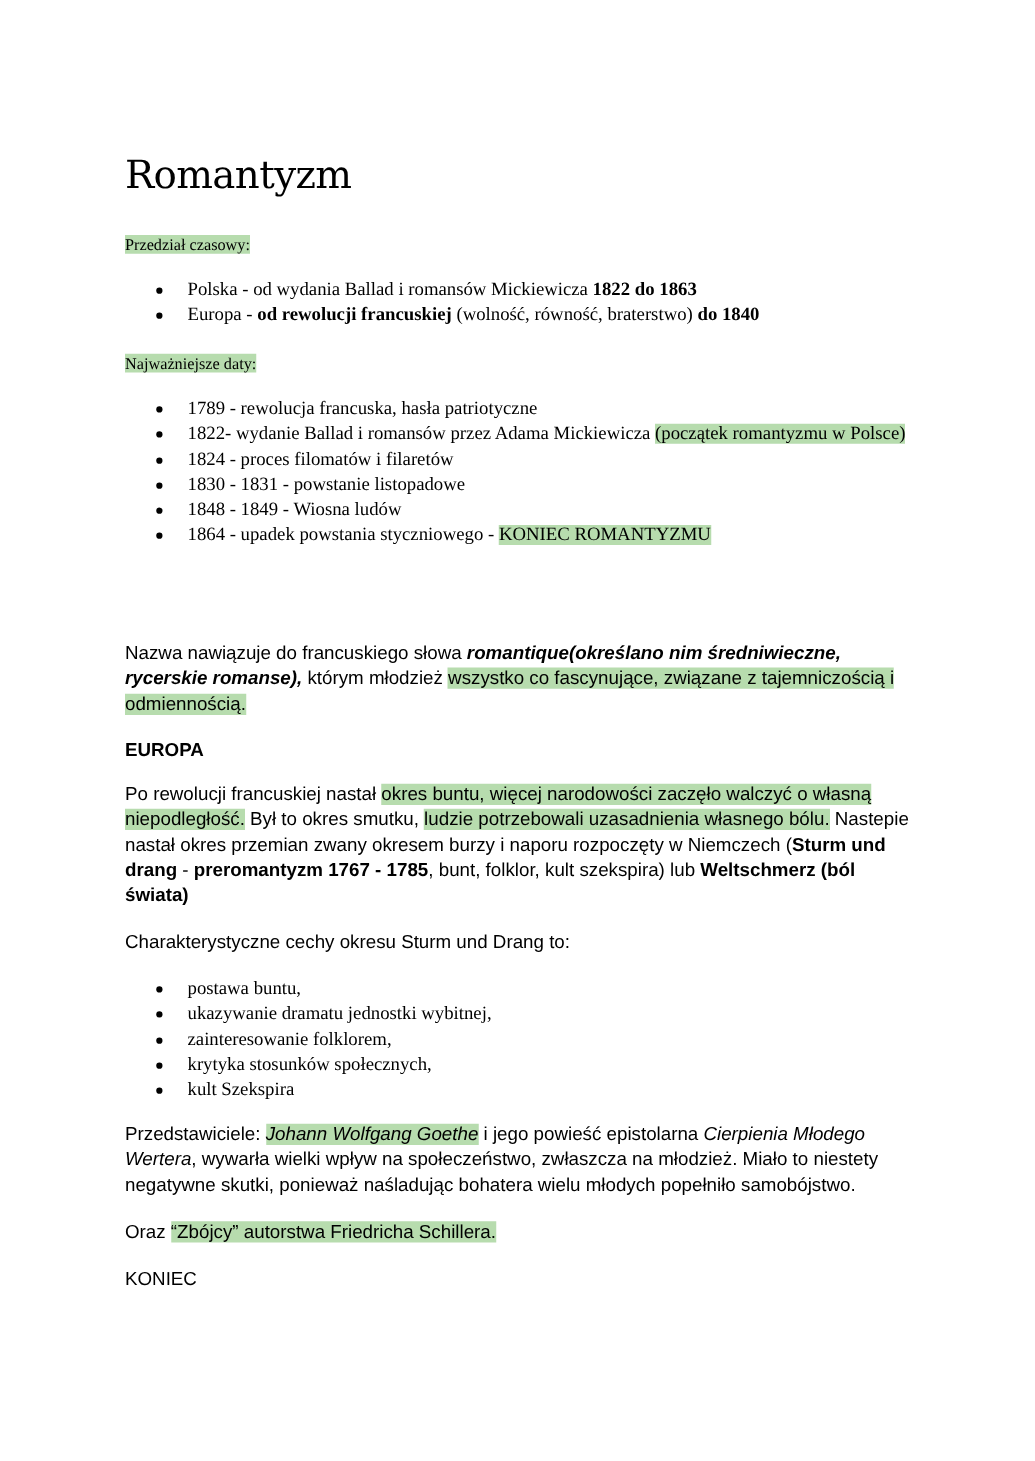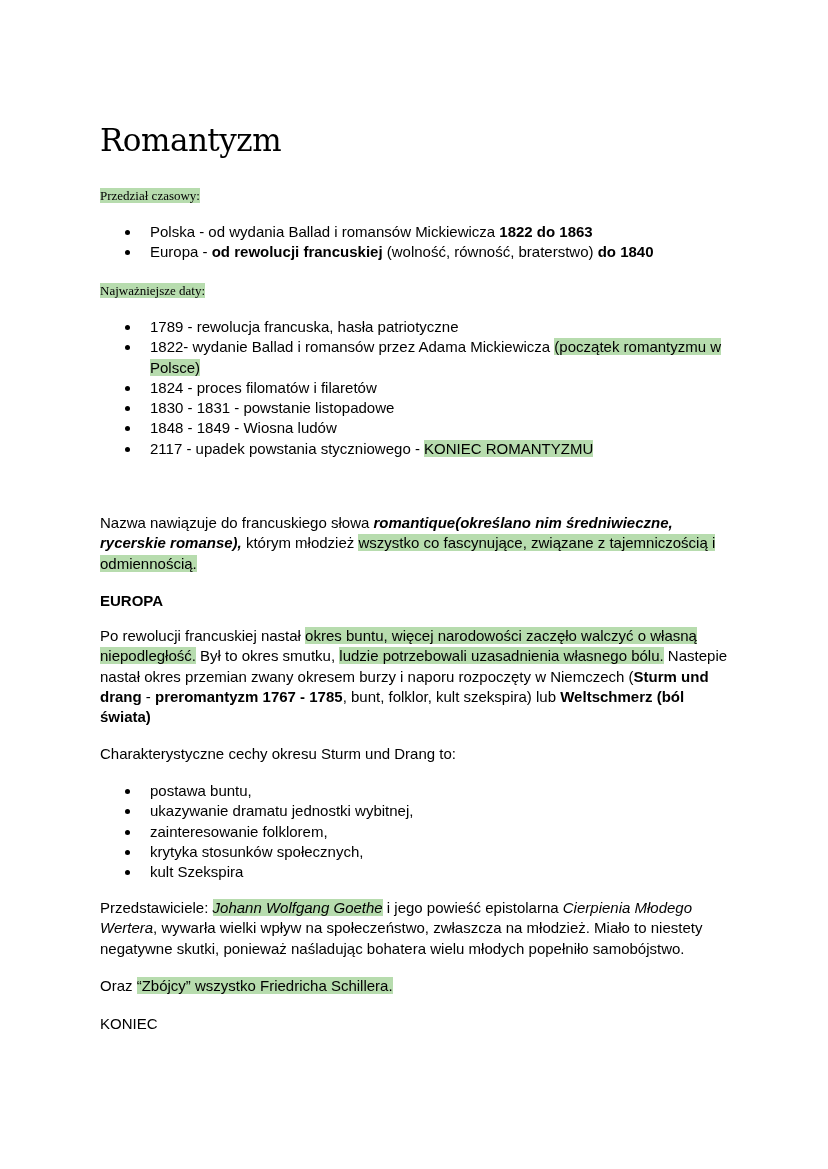--- a/index.html
+++ b/index.html
@@ -46,20 +46,21 @@
     .block {
       position: absolute;
       left: 0;
       width: 630px;
       line-height: 20.3px;
     }
     ul.bullets {
       list-style: none;
       margin: 0;
       padding: 0;
+      font-family: Liberation Serif, serif;
     }
     ul.bullets li {
       position: relative;
       padding-left: 50px;
       line-height: 20.3px;
     }
     ul.bullets li::before {
       content: "";
       position: absolute;
       left: 25px;
@@ -100,21 +101,21 @@
     <span class="hl">Najważniejsze daty:</span>
   </h2>
 
   <div class="block" style="top:317px;">
     <ul class="bullets">
       <li><span>1789 - rewolucja francuska, hasła patriotyczne</span></li>
       <li><span>1822- wydanie Ballad i romansów przez Adama Mickiewicza </span><span class="hl">(początek romantyzmu w Polsce)</span></li>
       <li><span>1824 - proces filomatów i filaretów</span></li>
       <li><span>1830 - 1831 - powstanie listopadowe</span></li>
       <li><span>1848 - 1849 - Wiosna ludów</span></li>
-      <li><span>2117 - upadek powstania styczniowego - </span><span class="hl">KONIEC ROMANTYZMU</span></li>
+      <li><span>1864 - upadek powstania styczniowego - </span><span class="hl">KONIEC ROMANTYZMU</span></li>
     </ul>
   </div>
 
   <p class="block" style="top:513px;">
     <span>Nazwa nawiązuje do francuskiego słowa </span><span class="bi">romantique(określano nim średniwieczne, rycerskie romanse),</span><span> którym młodzież </span><span class="hl">wszystko co fascynujące, związane z tajemniczością i odmiennością.</span>
   </p>
 
   <p class="block" style="top:591px;">
     <b>EUROPA</b>
   </p>
@@ -133,18 +134,18 @@
       <li>krytyka stosunków społecznych,</li>
       <li>kult Szekspira</li>
     </ul>
   </div>
 
   <p class="block" style="top:898px;">
     <span>Przedstawiciele: </span><span class="hl i">Johann Wolfgang Goethe</span><span> i jego powieść epistolarna </span><span class="i">Cierpienia Młodego Wertera</span><span>, wywarła wielki wpływ na społeczeństwo, zwłaszcza na młodzież. Miało to niestety negatywne skutki, ponieważ naśladując bohatera wielu młodych popełniło samobójstwo.</span>
   </p>
 
   <p class="block" style="top:976px;">
-    <span>Oraz </span><span class="hl">“Zbójcy” wszystko Friedricha Schillera.</span>
+    <span>Oraz </span><span class="hl">“Zbójcy” autorstwa Friedricha Schillera.</span>
   </p>
 
   <p class="block" style="top:1014px;">KONIEC</p>
 
 </div>
 
 </body></html>

